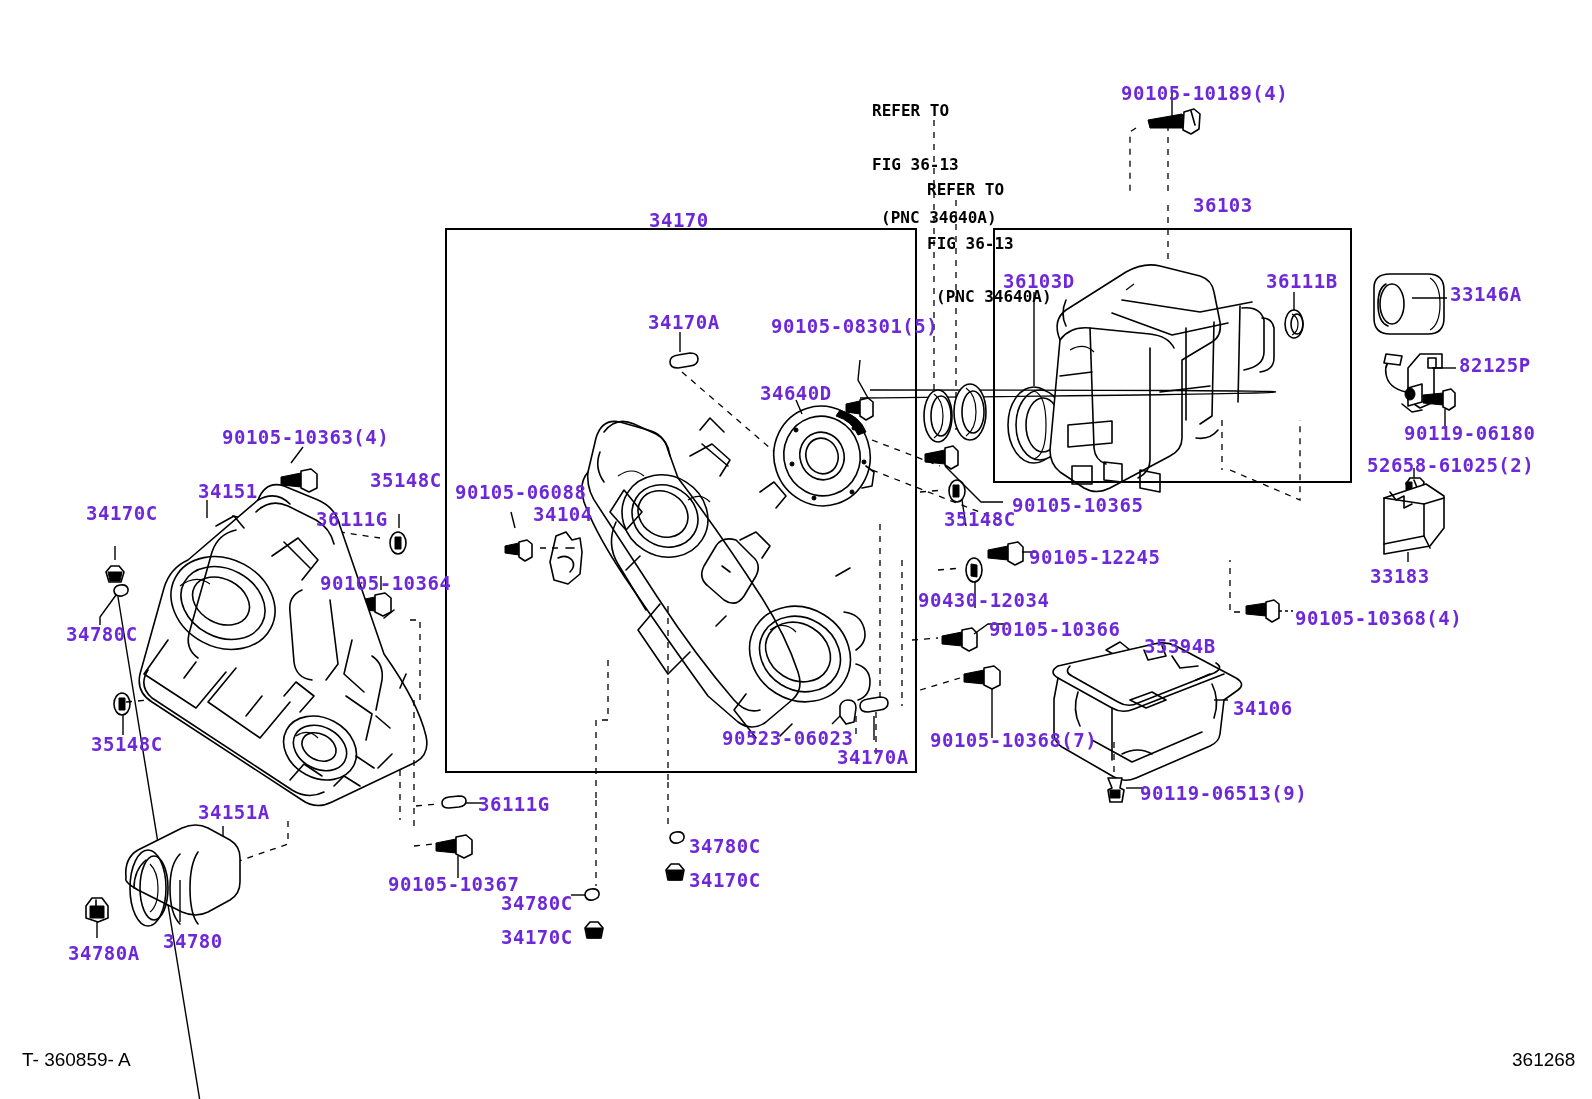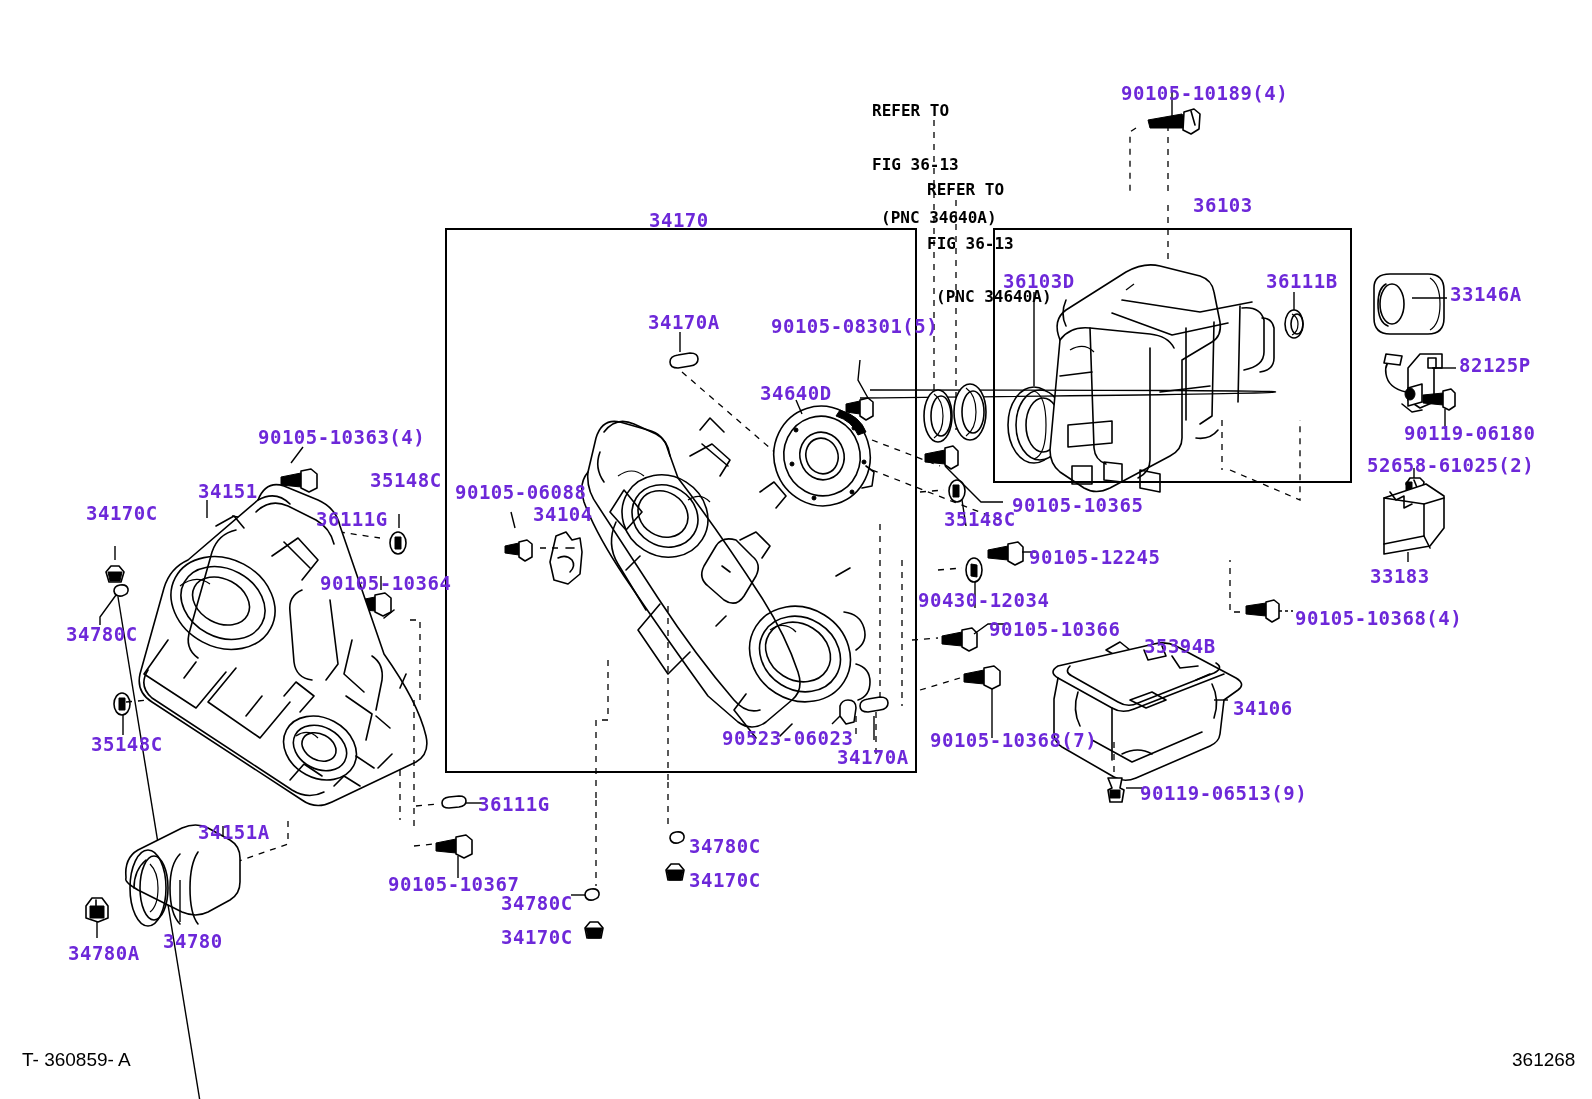--- a/index.html
+++ b/index.html
@@ -526,29 +526,29 @@
   <div class="lbl" style="left:1012px;top:496px;">90105-10365</div>
   <div class="lbl" style="left:1029px;top:548px;">90105-12245</div>
   <div class="lbl" style="left:918px;top:591px;">90430-12034</div>
   <div class="lbl" style="left:989px;top:620px;">90105-10366</div>
   <div class="lbl" style="left:1144px;top:637px;">35394B</div>
   <div class="lbl" style="left:1233px;top:699px;">34106</div>
   <div class="lbl" style="left:930px;top:731px;">90105-10368(7)</div>
   <div class="lbl" style="left:1140px;top:784px;">90119-06513(9)</div>
   <div class="lbl" style="left:722px;top:729px;">90523-06023</div>
   <div class="lbl" style="left:837px;top:748px;">34170A</div>
-  <div class="lbl" style="left:222px;top:428px;margin-left:36px;">90105-10363(4)</div>
+  <div class="lbl" style="left:222px;top:428px;">90105-10363(4)</div>
   <div class="lbl" style="left:183px;top:482px;margin-left:15px;">34151</div>
   <div class="lbl" style="left:370px;top:471px;">35148C</div>
   <div class="lbl" style="left:316px;top:510px;">36111G</div>
   <div class="lbl" style="left:86px;top:504px;">34170C</div>
   <div class="lbl" style="left:320px;top:574px;">90105-10364</div>
   <div class="lbl" style="left:66px;top:625px;">34780C</div>
   <div class="lbl" style="left:91px;top:735px;">35148C</div>
-  <div class="lbl" style="left:198px;top:803px;margin-top:20px;">34151A</div>
+  <div class="lbl" style="left:198px;top:803px;">34151A</div>
   <div class="lbl" style="left:478px;top:795px;">36111G</div>
   <div class="lbl" style="left:388px;top:875px;">90105-10367</div>
   <div class="lbl" style="left:68px;top:944px;">34780A</div>
   <div class="lbl" style="left:163px;top:932px;">34780</div>
   <div class="lbl" style="left:689px;top:837px;">34780C</div>
   <div class="lbl" style="left:689px;top:871px;">34170C</div>
   <div class="lbl" style="left:501px;top:894px;">34780C</div>
   <div class="lbl" style="left:501px;top:928px;">34170C</div>
 
   <div class="corner" style="left:22px;top:1049px;">T- 360859- A</div>

